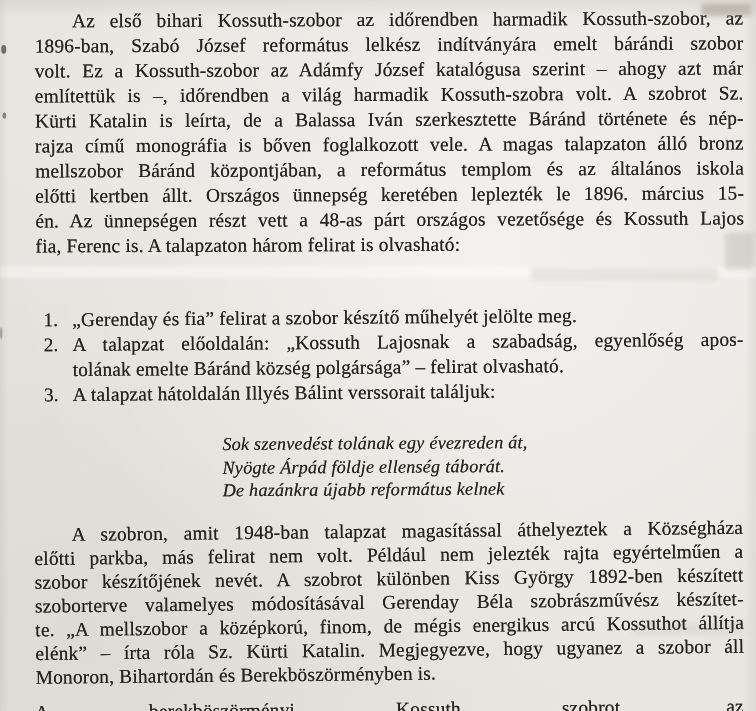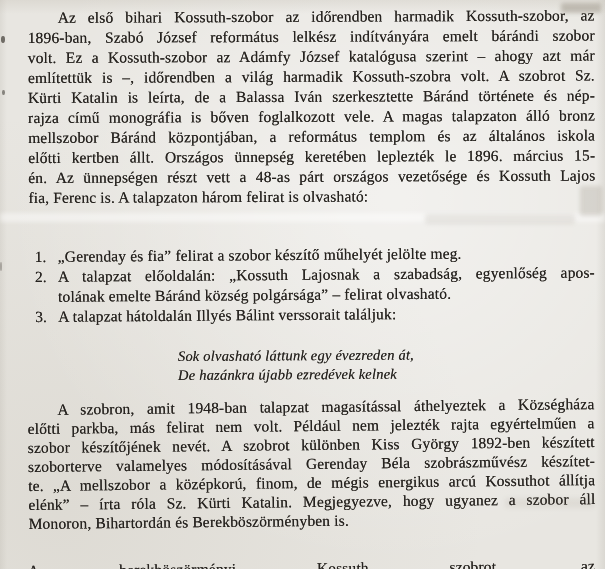--- a/index.html
+++ b/index.html
@@ -97,22 +97,23 @@
       </div>
       <div class="li">
         <span class="num">3.</span>
         <div class="li-lines">
           <div class="line lastline">A talapzat hátoldalán Illyés Bálint verssorait találjuk:</div>
         </div>
       </div>
     </div>
 
     <div class="verse">
-      <div class="vline">Sok olvasható láttunk egy évezreden át,</div>
-      <div class="vline">De hazánkra újabb ezredévek kelnek</div>
+      <div class="vline">Sok szenvedést tolának egy évezreden át,</div>
+      <div class="vline">Nyögte Árpád földje ellenség táborát.</div>
+      <div class="vline">De hazánkra újabb református kelnek</div>
     </div>
 
     <div class="para para2">
       <div class="line indent">A szobron, amit 1948-ban talapzat magasítással áthelyeztek a Községháza</div>
       <div class="line">előtti parkba, más felirat nem volt. Például nem jelezték rajta egyértelműen a</div>
       <div class="line">szobor készítőjének nevét. A szobrot különben Kiss György 1892-ben készített</div>
       <div class="line">szoborterve valamelyes módosításával Gerenday Béla szobrászművész készítet-</div>
       <div class="line">te. „A mellszobor a középkorú, finom, de mégis energikus arcú Kossuthot állítja</div>
       <div class="line">elénk” – írta róla Sz. Kürti Katalin. Megjegyezve, hogy ugyanez a szobor áll</div>
       <div class="line lastline">Monoron, Bihartordán és Berekböszörményben is.</div>

